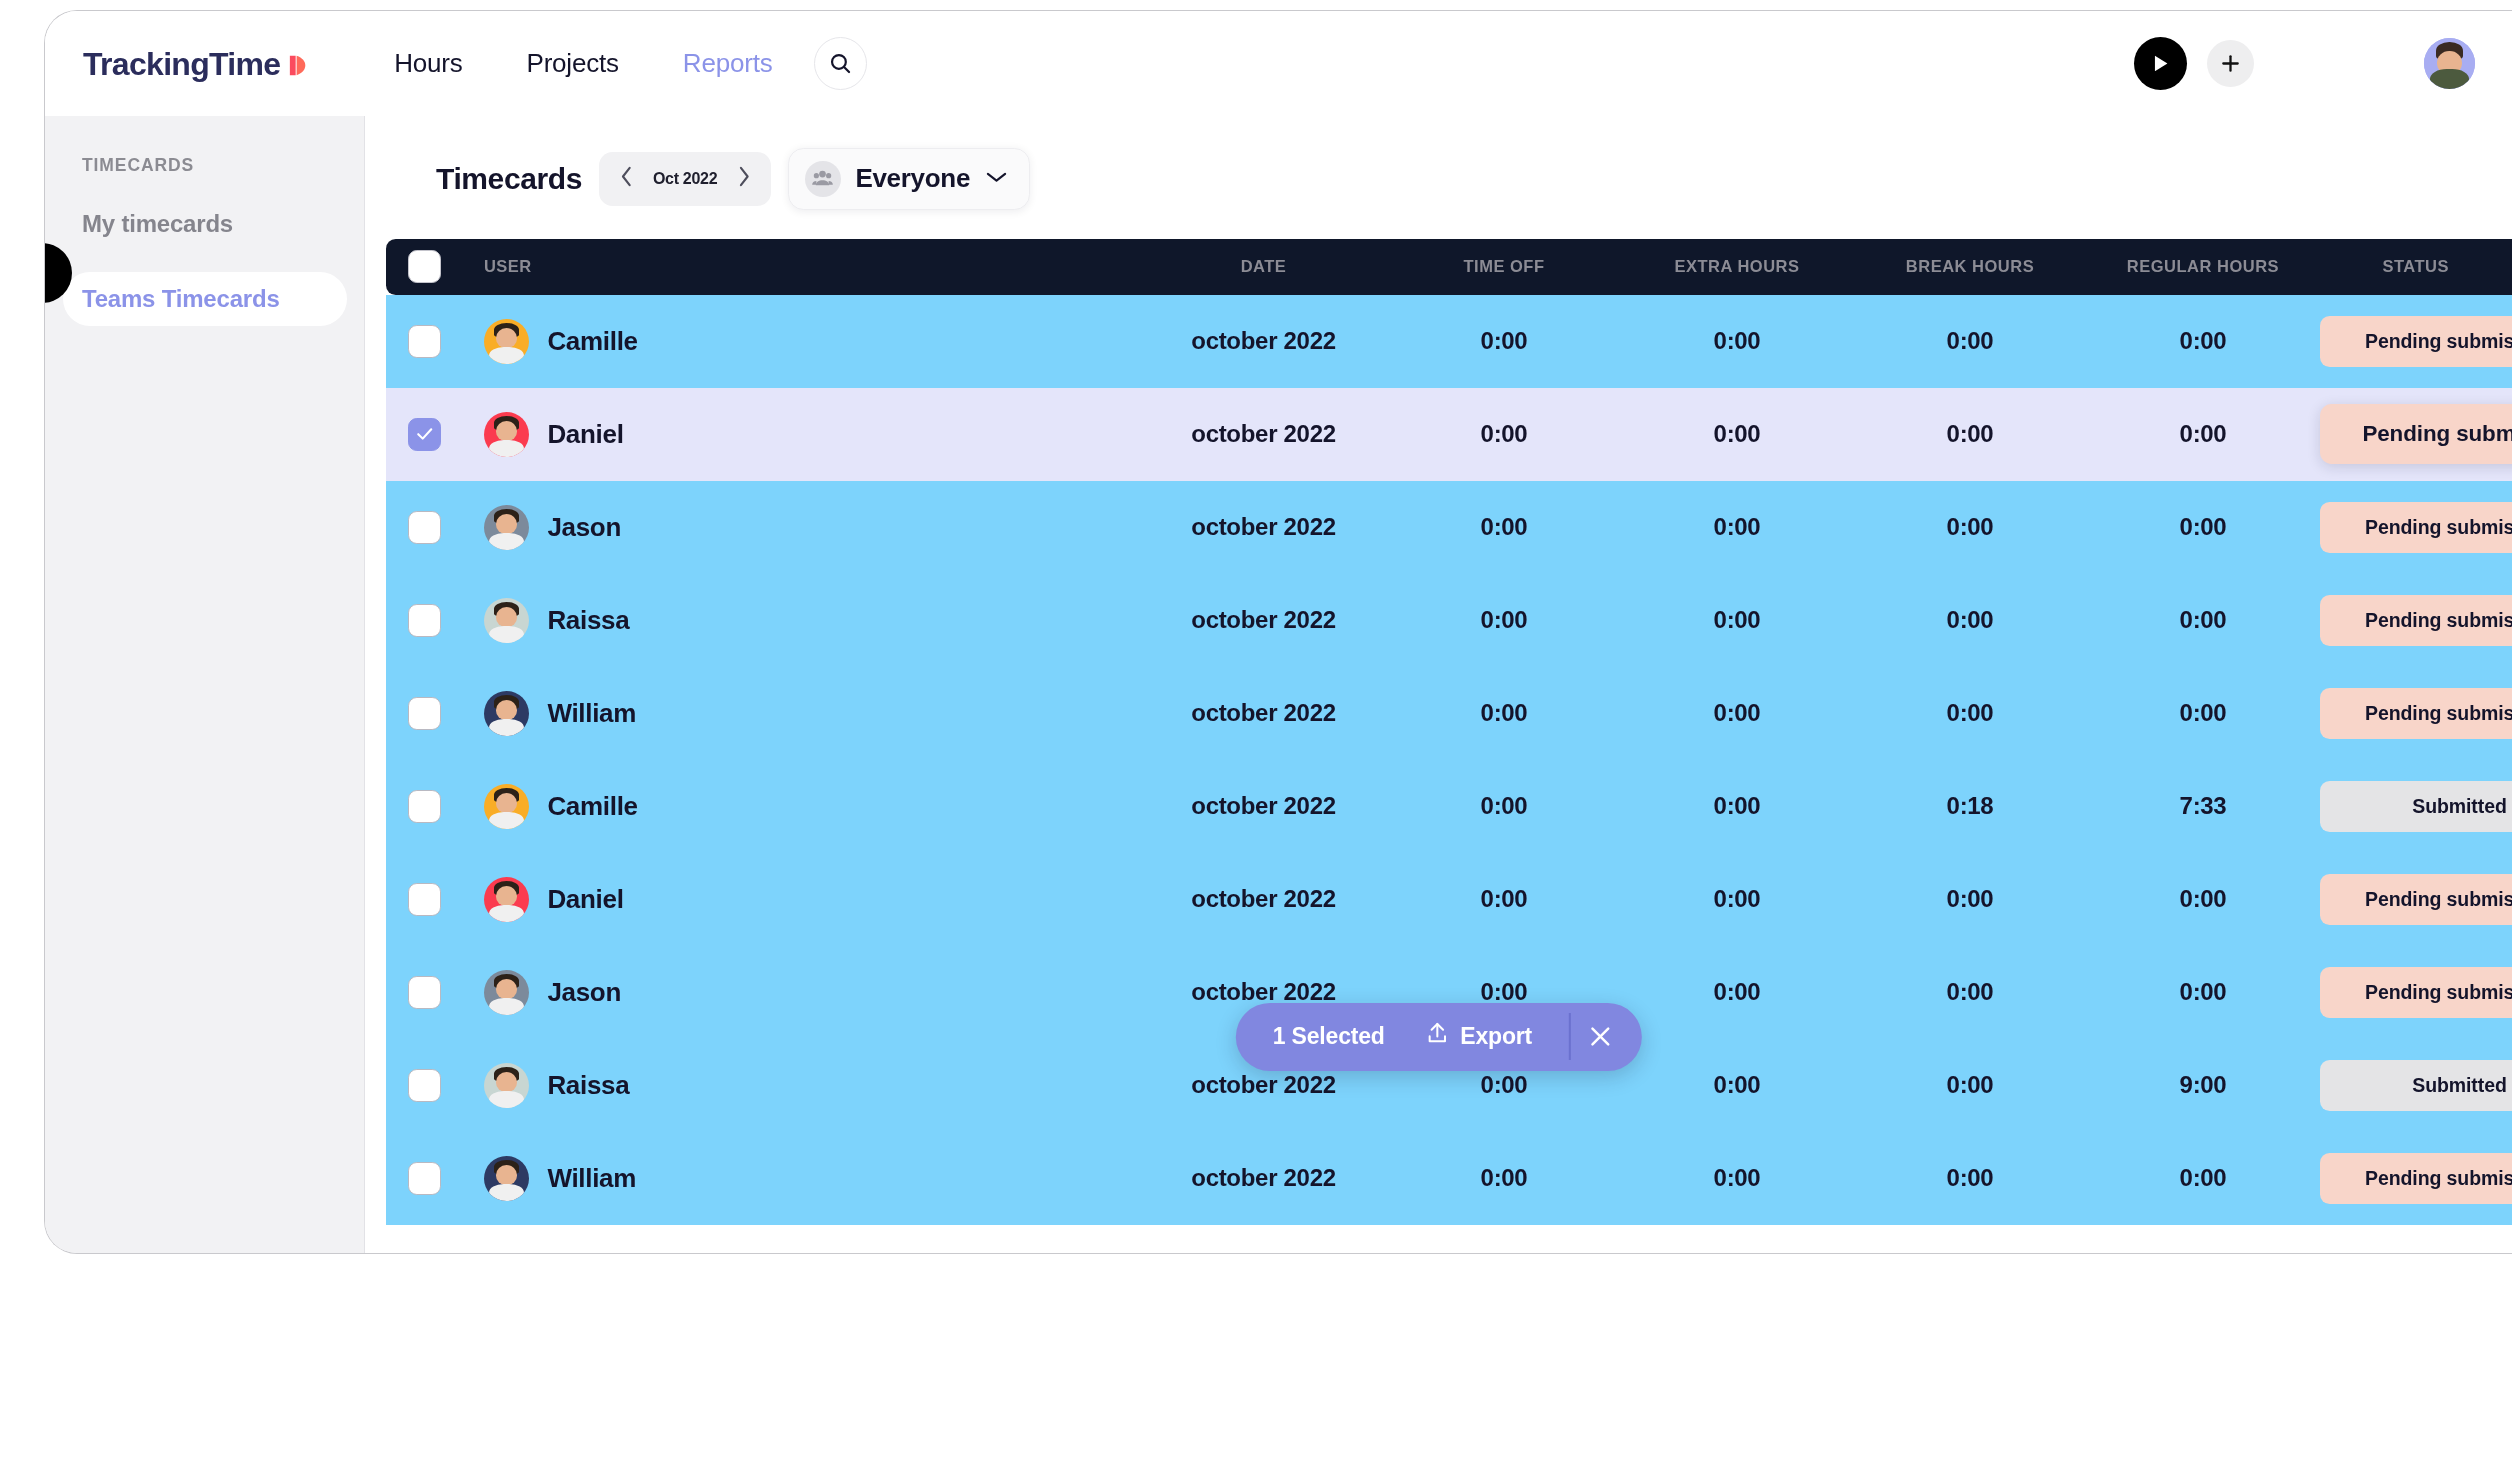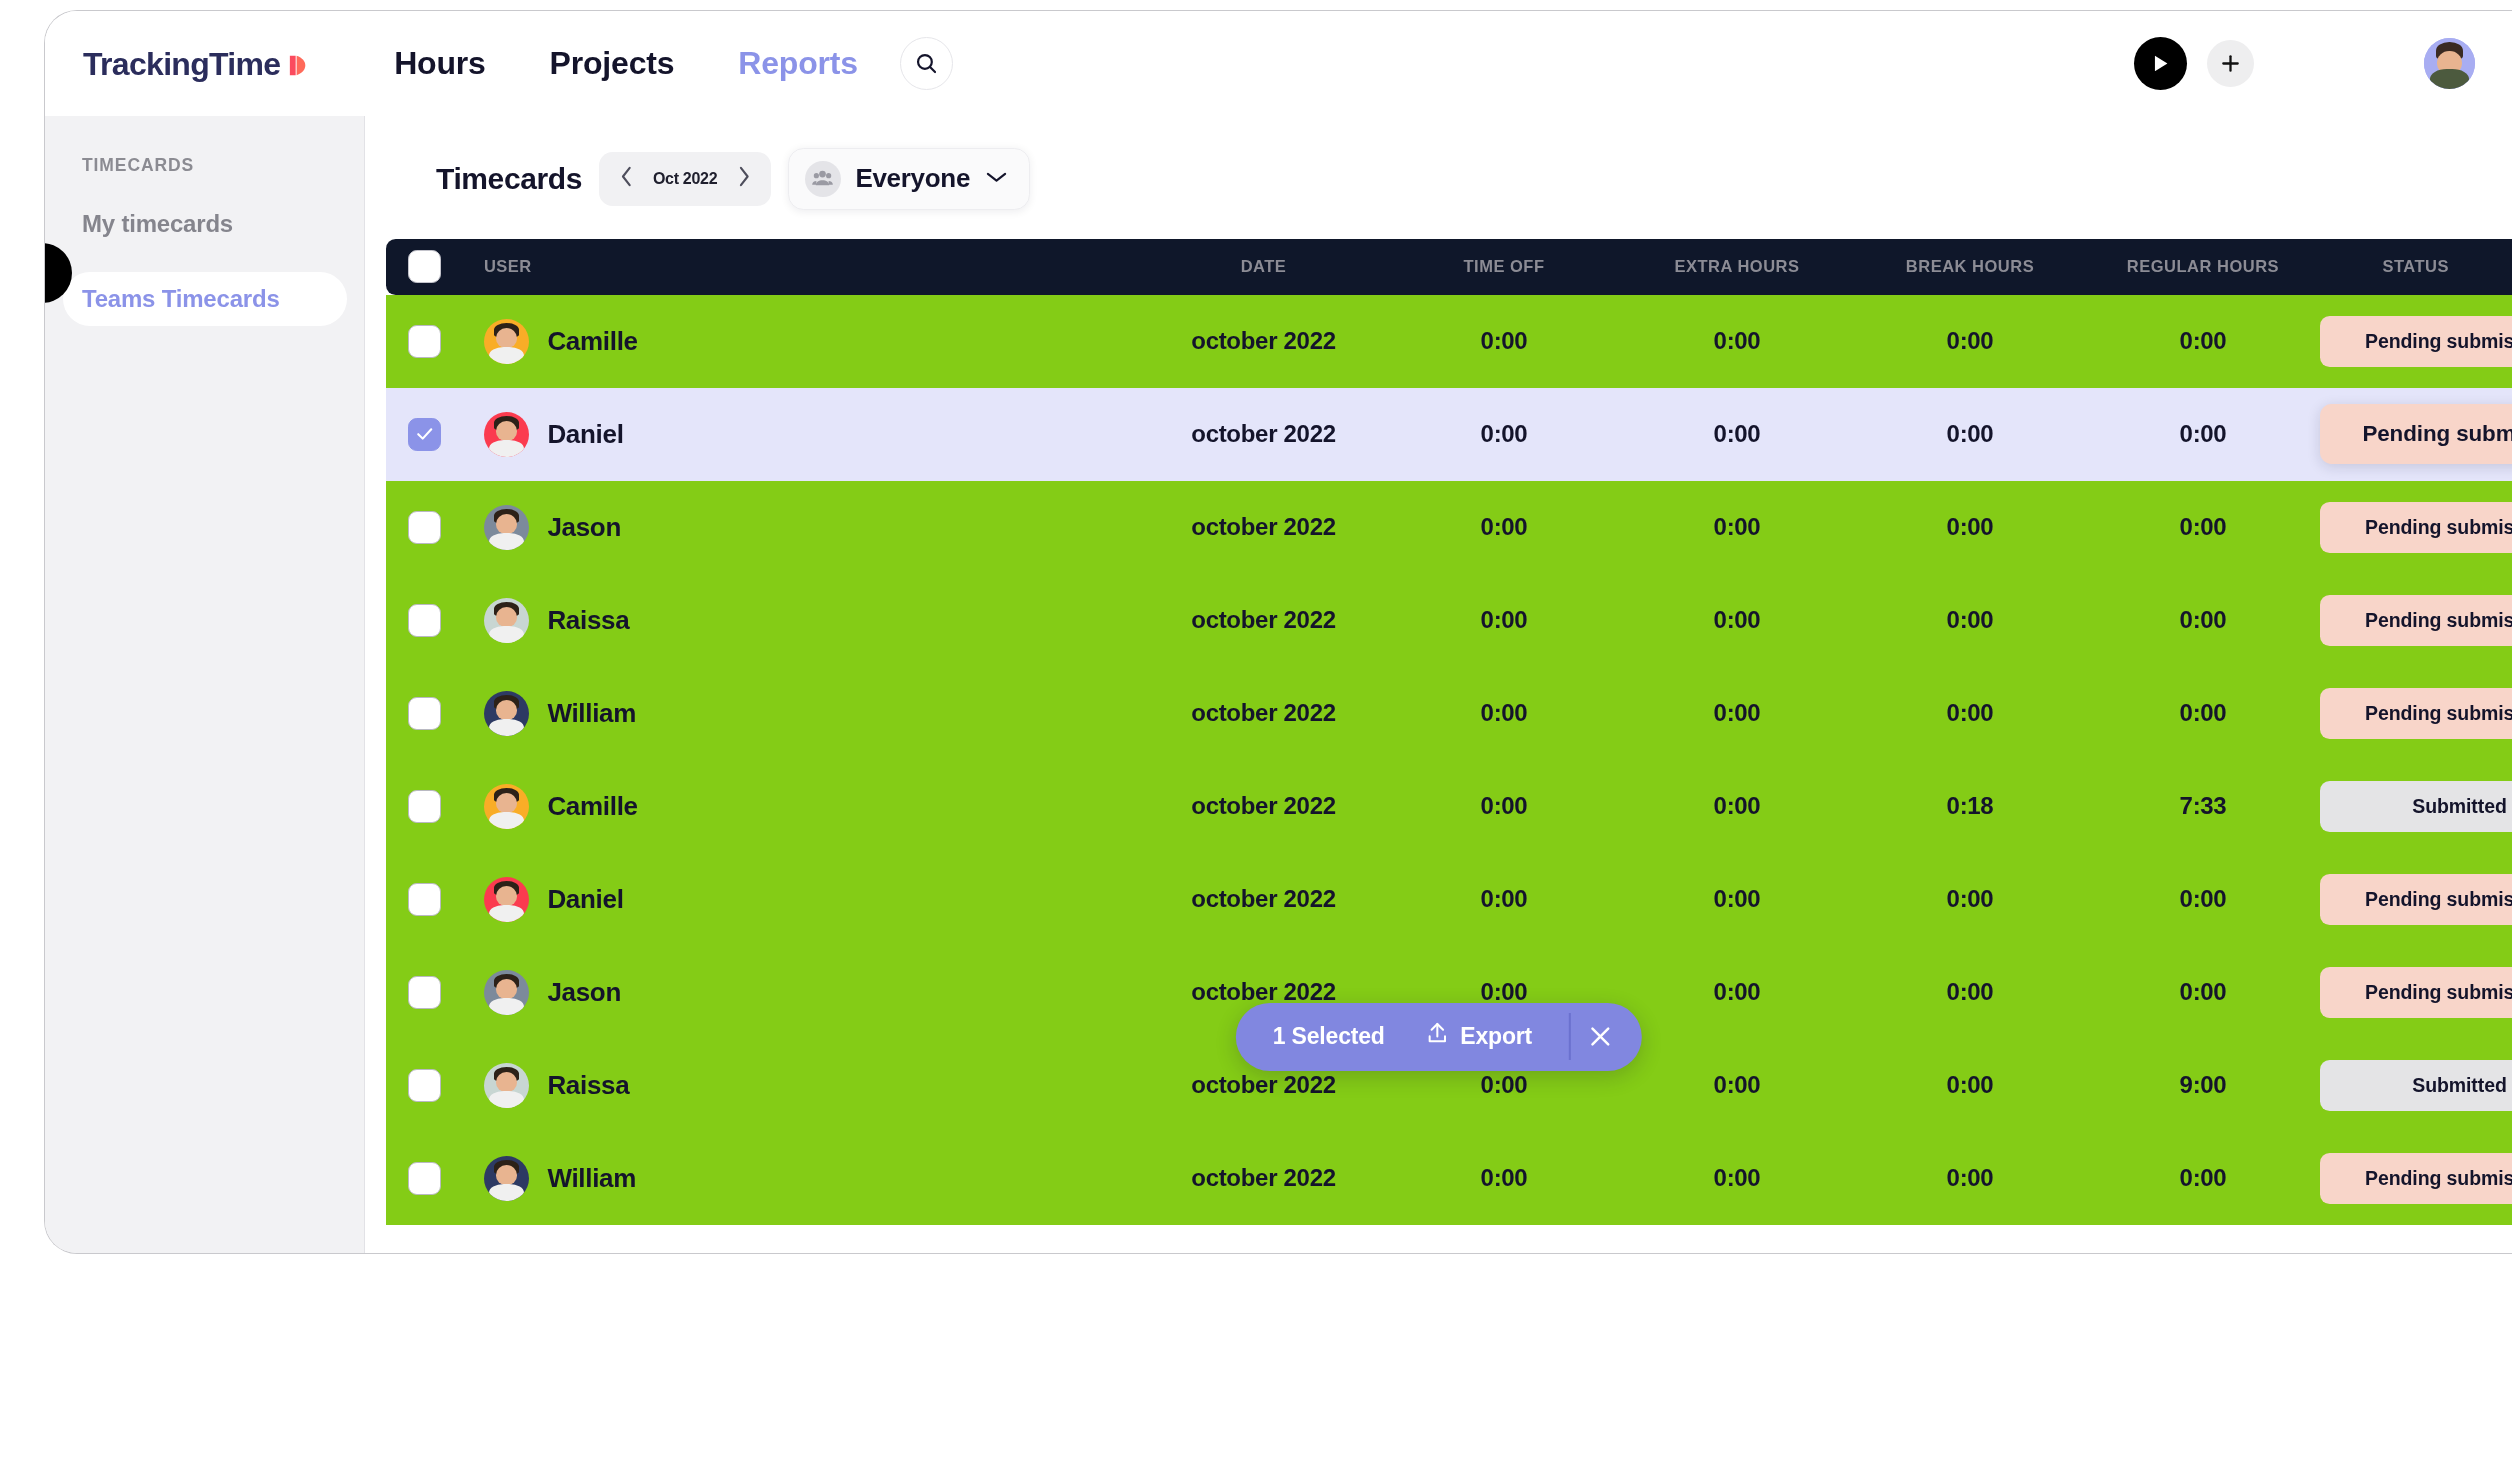--- a/index.html
+++ b/index.html
@@ -54,22 +54,22 @@
     margin-left: 5.8px;
     margin-top: 2.9px;
   }
   .nav-links {
     display: flex;
     align-items: center;
     margin-left: 79px;
     gap: 64px;
   }
   .nav-link {
-    font-size: 32px;
-    font-weight: bold;
+    font-size: 26px;
+    font-weight: normal;
     color: #14142b;
     letter-spacing: -0.2px;
     cursor: pointer;
   }
   .nav-link.active { color: #8b93e8; }
   .search-btn {
     width: 53px; height: 53px;
     border-radius: 50%;
     border: 1.5px solid #e6e6ea;
     background: #ffffff;
@@ -238,21 +238,21 @@
     height: 56px;
     background: #0f172a;
     border-radius: 9.7px 0 0 9.7px;
     margin-left: 19.5px;
   }
   .t-row {
     display: flex;
     align-items: center;
     height: 93px;
     margin-left: 19.5px;
-    background: #84cc16;
+    background: #7dd3fc;
     cursor: pointer;
   }
   .t-row.selected { background: #e4e5fa; }
 
   .c-check { width: 78px; display: flex; justify-content: center; flex: 0 0 78px; }
   .c-user  { flex: 0 0 676px; display: flex; align-items: center; padding-left: 20.4px;}
   .c-date  { flex: 0 0 248px; text-align: center; }
   .c-num   { flex: 0 0 233px; text-align: center; }
   .c-status{ flex: 1; display: flex; justify-content: center; }
 

